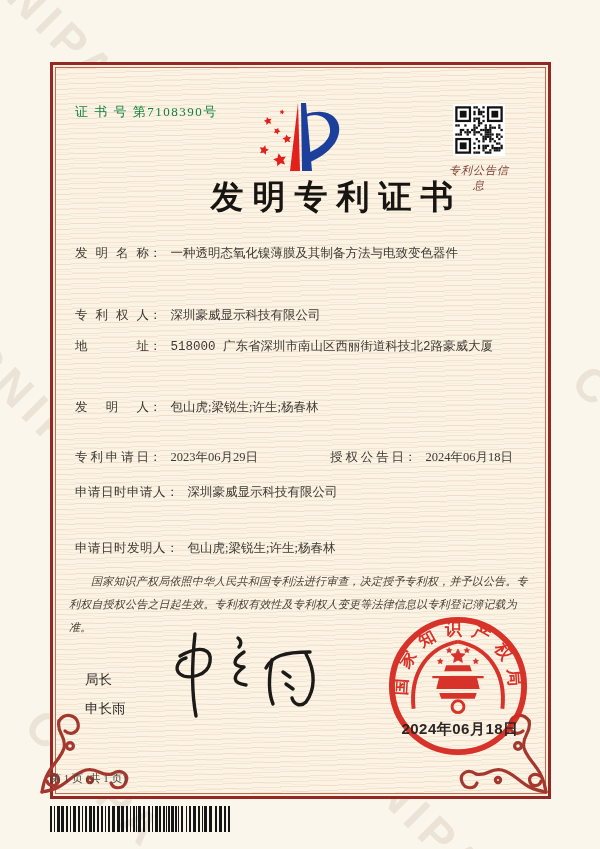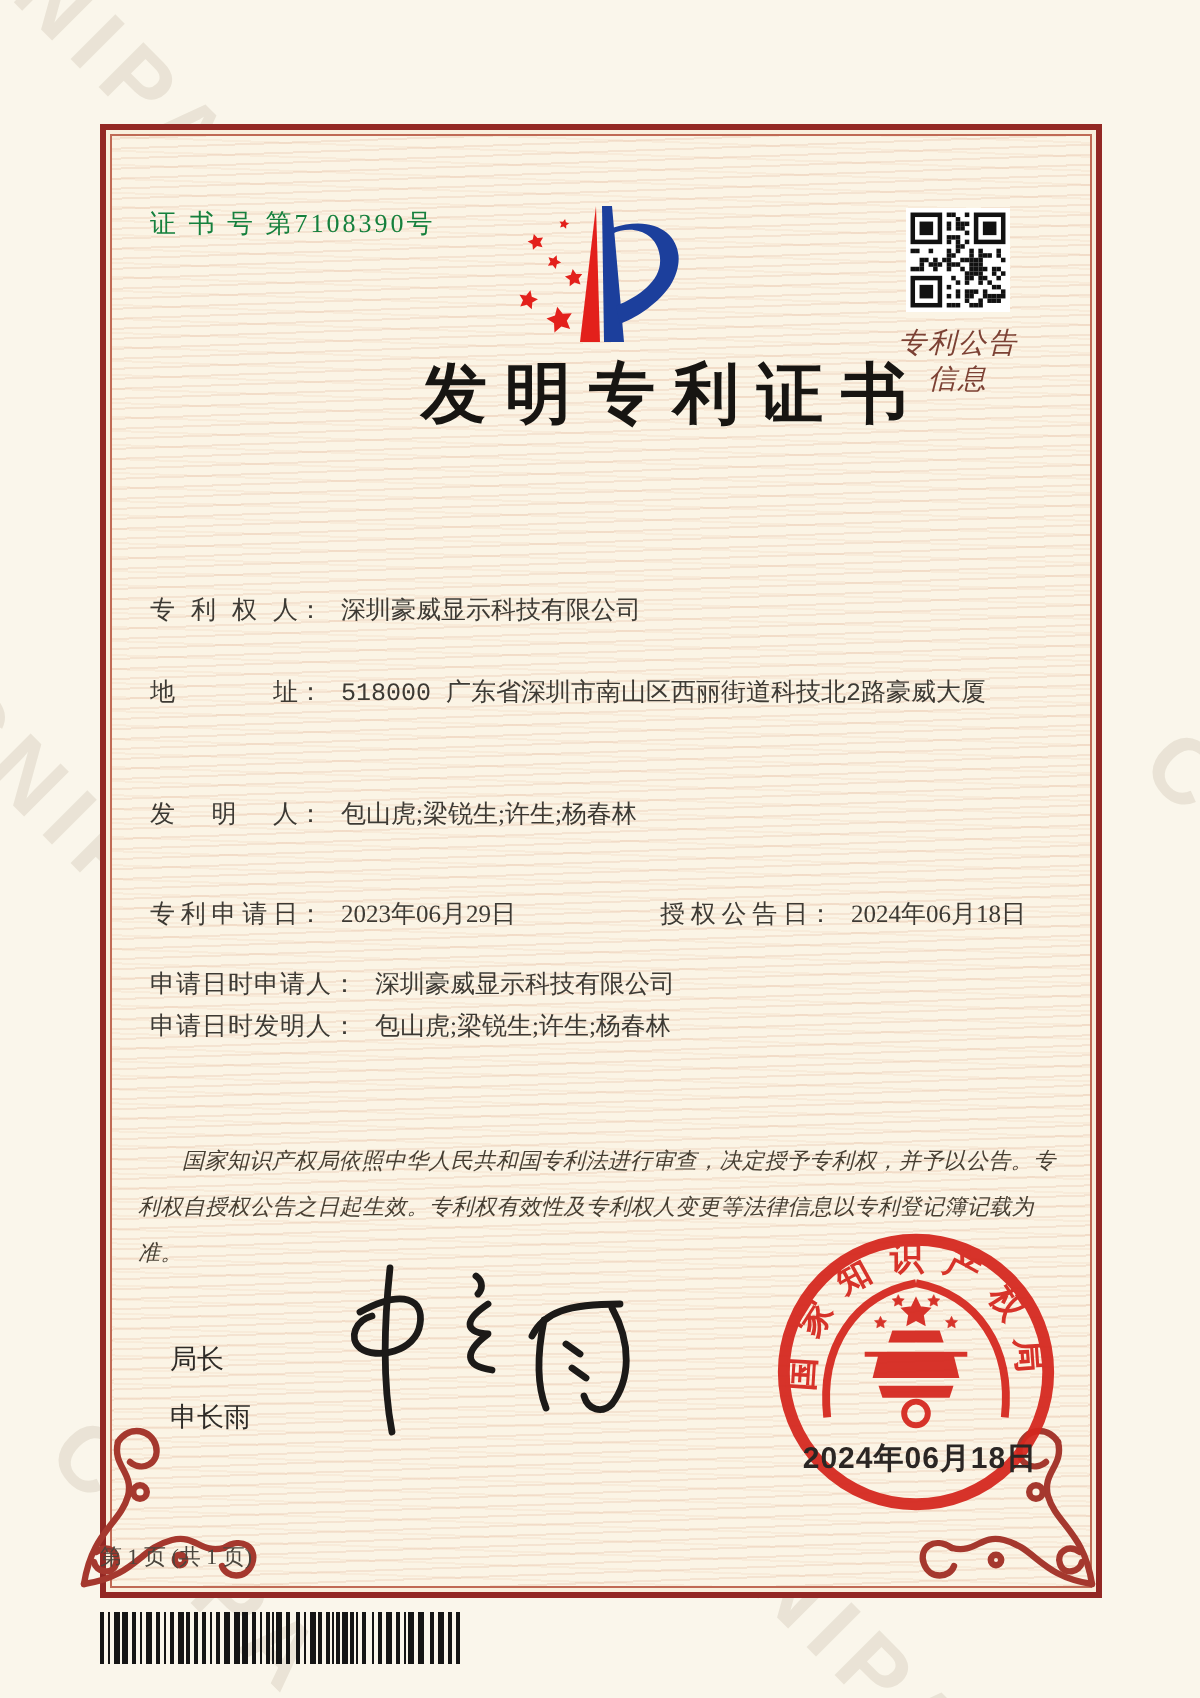--- a/index.html
+++ b/index.html
@@ -8,21 +8,21 @@
   .wm{position:absolute;font-family:"Liberation Sans",sans-serif;font-weight:bold;font-size:46px;letter-spacing:7px;color:rgba(170,155,128,0.20);transform:rotate(45deg);white-space:nowrap;pointer-events:none;z-index:1;}
   .frame{position:absolute;left:50px;top:62px;width:501px;height:737px;box-sizing:border-box;border:3px solid #932824;box-shadow:inset 0 0 0 2px #f9efdd,inset 0 0 0 3px #c06a55;z-index:2;
     background:
       repeating-linear-gradient(178deg, rgba(210,140,105,0) 0px, rgba(210,140,105,0) 4px, rgba(210,140,105,0.16) 4px, rgba(210,140,105,0.16) 5px),
       repeating-linear-gradient(182deg, rgba(222,160,120,0) 0px, rgba(222,160,120,0) 6px, rgba(222,160,120,0.10) 6px, rgba(222,160,120,0.10) 7px),
       #fbf4e5;}
   .cert-no{position:absolute;left:75px;top:103px;font-size:13px;letter-spacing:1.5px;color:#15803d;z-index:5;}
   .logo{position:absolute;left:240px;top:100px;z-index:5;}
   .qr-wrap{position:absolute;left:447px;top:104px;width:64px;text-align:center;z-index:5;}
   .qr-wrap svg{background:#fff;display:block;margin:0 auto;}
-  .qr-label{margin-top:7px;font-size:14px;color:#7c4134;letter-spacing:1px;font-style:italic;}
+  .qr-label{margin-top:7px;font-size:11px;color:#7c4134;letter-spacing:1px;font-style:italic;}
   .title{position:absolute;left:50px;top:175px;width:573px;text-align:center;font-size:33px;font-weight:bold;letter-spacing:9px;color:#171512;z-index:5;}
   .row{position:absolute;left:75px;white-space:nowrap;font-size:12.5px;color:#3d3a34;z-index:5;}
   .lbl{display:inline-block;width:74px;text-align:justify;text-align-last:justify;vertical-align:bottom;}
   .lbl7{display:inline-block;letter-spacing:0.5px;}
   .val{margin-left:9px;}
   .col2{position:absolute;left:255px;top:0;white-space:nowrap;}
   .statement{position:absolute;left:69px;top:570px;width:463px;font-size:11px;line-height:23px;letter-spacing:0.2px;color:#473f33;font-style:italic;text-indent:2em;z-index:5;}
   .director{position:absolute;left:85px;top:665px;font-size:13.5px;color:#2e2b27;line-height:29px;z-index:5;}
   .sig{position:absolute;left:168px;top:628px;z-index:6;}
   .seal{position:absolute;left:384px;top:612px;z-index:6;opacity:0.94;}
@@ -217,41 +217,44 @@
         <rect x="38.43478260869565" y="6.782608695652174" width="6.782608695652174" height="6.782608695652174" fill="#111"></rect>
         <rect x="2.260869565217391" y="33.91304347826087" width="15.826086956521738" height="15.826086956521738" fill="#111"></rect>
         <rect x="4.521739130434782" y="36.17391304347826" width="11.304347826086955" height="11.304347826086955" fill="#fff"></rect>
         <rect x="6.782608695652174" y="38.43478260869565" width="6.782608695652174" height="6.782608695652174" fill="#111"></rect>
       </svg>
     <div class="qr-label">专利公告信息</div>
   </div>
 
   <div class="title">发明专利证书</div>
 
-  <div class="row" style="top:297px;">
+  <div class="row" style="top:245px;">
+    <span class="lbl">发明名称</span><span>：</span><span class="val">一种透明态氧化镍薄膜及其制备方法与电致变色器件</span>
+  </div>
+  <div class="row" style="top:307px;">
     <span class="lbl">专利权人</span><span>：</span><span class="val">深圳豪威显示科技有限公司</span>
   </div>
   <div class="row" style="top:338px;font-family:Liberation Mono, monospace;">
     <span class="lbl">地址</span><span>：</span><span class="val">518000 广东省深圳市南山区西丽街道科技北2路豪威大厦</span>
   </div>
   <div class="row" style="top:399px;">
     <span class="lbl">发明人</span><span>：</span><span class="val">包山虎;梁锐生;许生;杨春林</span>
   </div>
 
   <div class="row" style="top:449px;">
     <span class="lbl">专利申请日</span><span>：</span><span class="val">2023年06月29日</span>
     <span class="col2">
       <span class="lbl">授权公告日</span><span>：</span><span class="val">2024年06月18日</span>
     </span>
   </div>
 
   <div class="row" style="top:484px;">
     <span class="lbl7">申请日时申请人</span><span>：</span><span class="val">深圳豪威显示科技有限公司</span>
   </div>
-  <div class="row" style="top:505px;">
+  <div class="row" style="top:540px;">
     <span class="lbl7">申请日时发明人</span><span>：</span><span class="val">包山虎;梁锐生;许生;杨春林</span>
   </div>
 
   <div class="statement">国家知识产权局依照中华人民共和国专利法进行审查，决定授予专利权，并予以公告。专利权自授权公告之日起生效。专利权有效性及专利权人变更等法律信息以专利登记簿记载为准。</div>
 
   <div class="director">
     <div>局长</div>
     <div>申长雨</div>
   </div>
 

